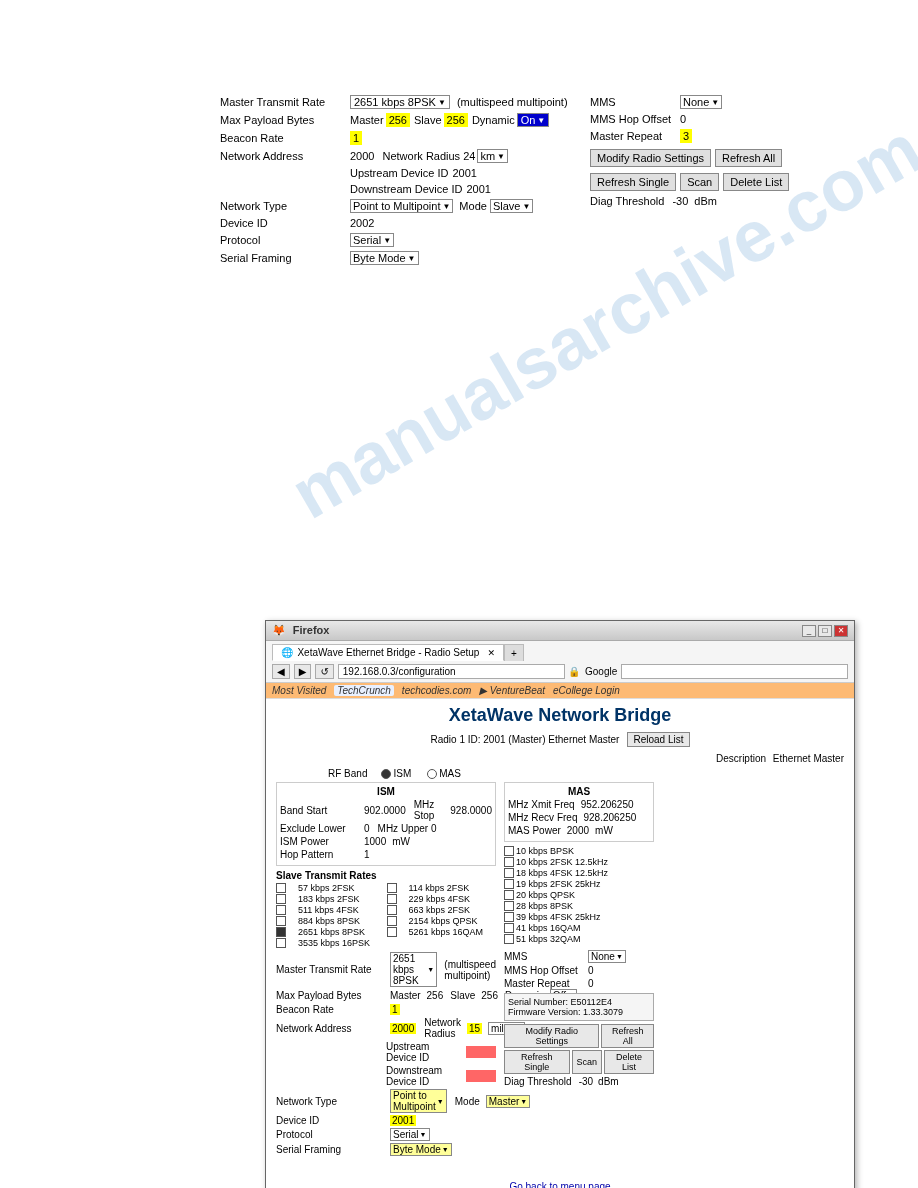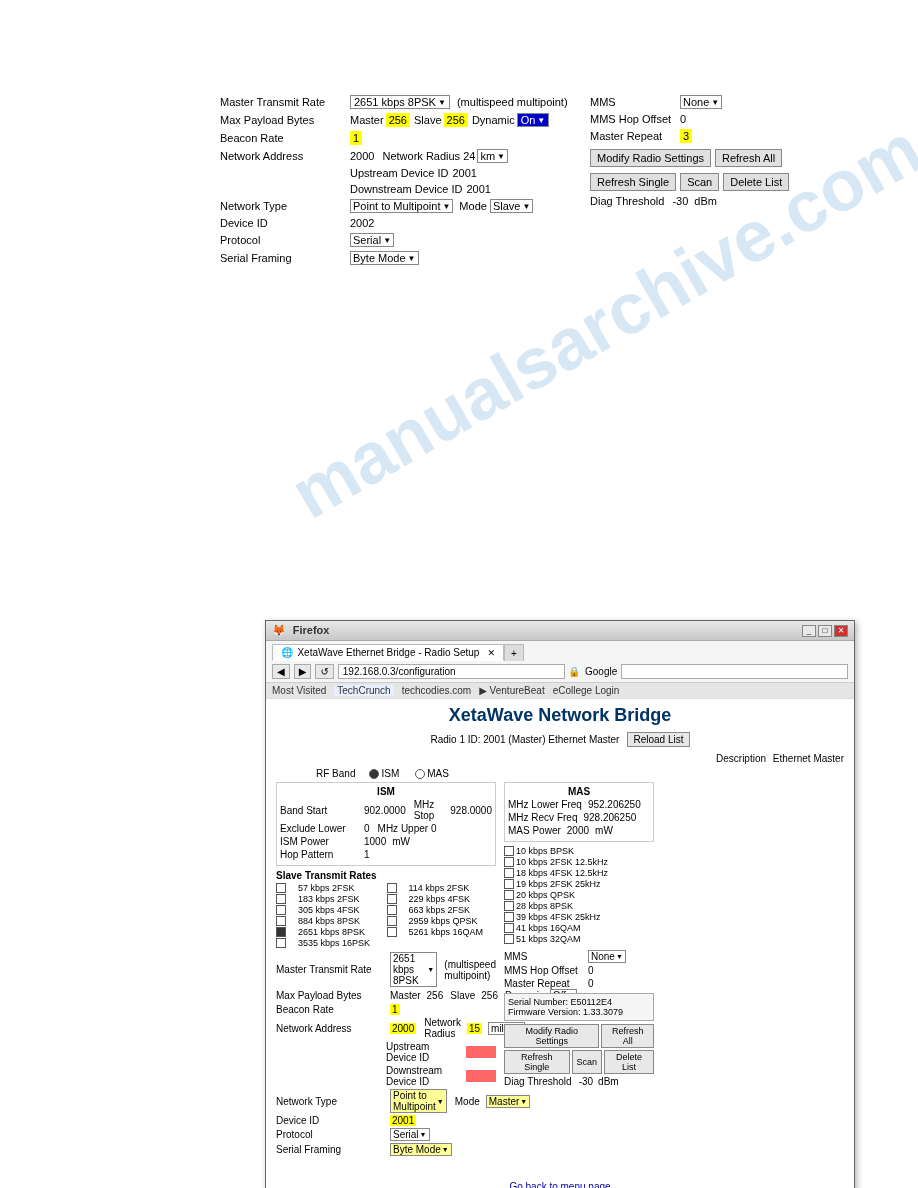--- a/index.html
+++ b/index.html
@@ -182,26 +182,27 @@
 
     .nav-btn {
       border: 1px solid #aaa;
       background: #e8e8e8;
       padding: 1px 4px;
       font-size: 10px;
       cursor: pointer;
     }
 
     .bookmarks-bar {
-      background: #e5e5e5;
+      background: #fdba74;
       padding: 2px 6px;
       border-bottom: 1px solid #ddd;
       display: flex;
       gap: 8px;
       align-items: center;
+      font-style: italic;
     }
 
     .bookmark-item {
       font-size: 10px;
       color: #333;
       cursor: pointer;
     }
 
     .bookmark-item.techcrunch {
       background: #e8f0ff;
@@ -252,21 +253,21 @@
     }
 
     .right-column {
       width: 150px;
     }
 
     .rf-band-row {
       display: flex;
       align-items: center;
       gap: 8px;
-      margin: 3px 4px;
+      margin: 3px 16px;
       font-size: 10px;
       padding-left: 36px;
     }
 
     .rf-section {
       border: 1px solid #ccc;
       padding: 3px;
       margin-bottom: 4px;
     }
 
@@ -659,33 +660,33 @@
             <div class="rate-item">
               <span class="checkbox"></span>
               <span>183 kbps 2FSK</span>
             </div>
             <div class="rate-item">
               <span class="checkbox"></span>
               <span>229 kbps 4FSK</span>
             </div>
             <div class="rate-item">
               <span class="checkbox"></span>
-              <span>305 kbps 4FSK</span>
+              <span>511 kbps 4FSK</span>
             </div>
             <div class="rate-item">
               <span class="checkbox"></span>
               <span>663 kbps 2FSK</span>
             </div>
             <div class="rate-item">
               <span class="checkbox"></span>
               <span>884 kbps 8PSK</span>
             </div>
             <div class="rate-item">
               <span class="checkbox"></span>
-              <span>2959 kbps QPSK</span>
+              <span>2154 kbps QPSK</span>
             </div>
             <div class="rate-item">
               <span class="checkbox checked"></span>
               <span>2651 kbps 8PSK</span>
             </div>
             <div class="rate-item">
               <span class="checkbox"></span>
               <span>5261 kbps 16QAM</span>
             </div>
             <div class="rate-item">
@@ -779,21 +780,21 @@
             </span>
           </div>
         </div>
       </div>
 
       <div class="right-column">
 
         <div class="rf-section">
           <div class="rf-section-title">MAS</div>
           <div class="inner-row">
-            <span>MHz Lower Freq</span>
+            <span>MHz Xmit Freq</span>
             <span style="margin-left:2px;">952.206250</span>
           </div>
           <div class="inner-row">
             <span>MHz Recv Freq</span>
             <span style="margin-left:2px;">928.206250</span>
           </div>
           <div class="inner-row">
             <span>MAS Power</span>
             <span style="margin-left:2px;">2000</span>
             <span style="margin-left:2px;">mW</span>

